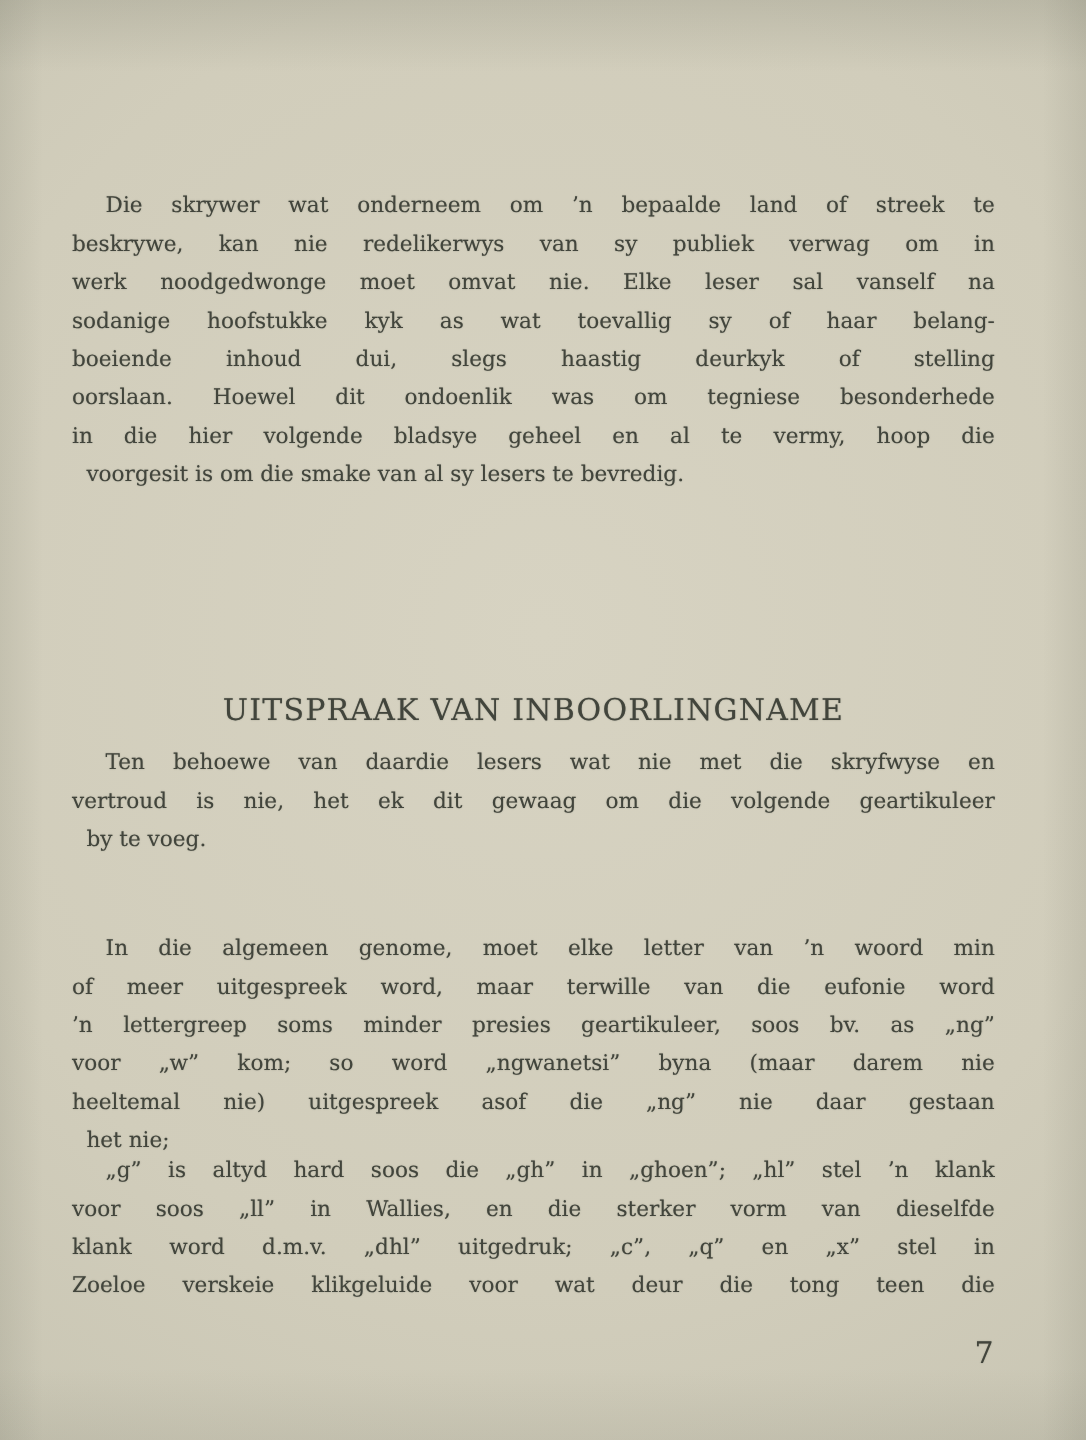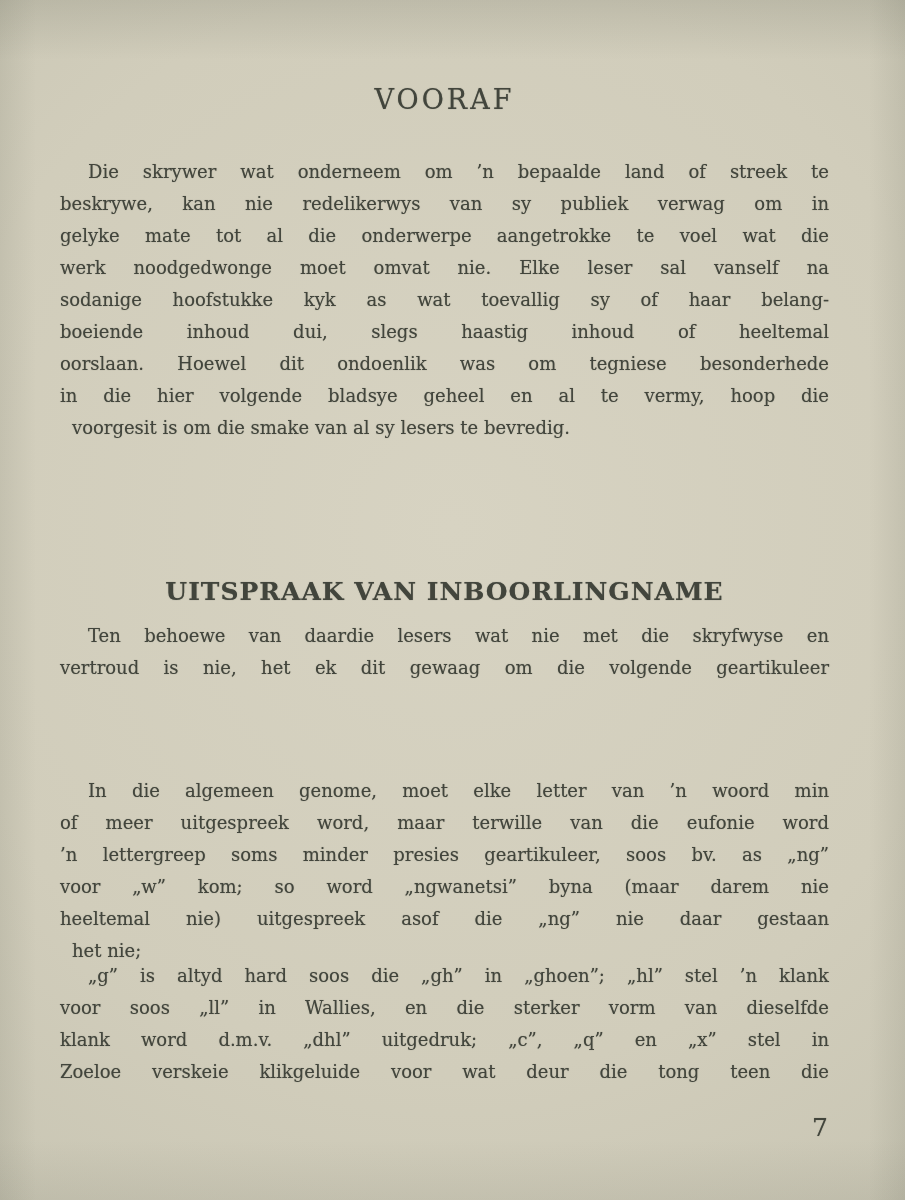--- a/index.html
+++ b/index.html
@@ -33,21 +33,21 @@
     text-shadow: 0 0 1px rgba(66,69,60,0.55);
   }
   .heading2 {
     position: absolute;
     top: 576px;
     left: 60px;
     width: 769px;
     margin: 0;
     text-align: center;
     font-size: 25px;
-    font-weight: bold;
+    font-weight: normal;
     letter-spacing: 1px;
     line-height: 32px;
     text-shadow: 0 0 1px rgba(66,69,60,0.55);
   }
   .para { position: absolute; left: 60px; width: 769px; }
   .p1 { top: 156px; }
   .p2 { top: 620px; }
   .p3 { top: 775px; }
   .p4 { top: 960px; }
   .line {
@@ -70,39 +70,38 @@
     line-height: 32px;
     text-align: left;
     text-shadow: 0 0 1px rgba(66,69,60,0.55);
   }
 </style>
 </head>
 <body>
 
 <div class="scan">
 
-  <h1 class="title">VOORAF</h1>
 
   <div class="para p1">
     <div class="line indent">Die skrywer wat onderneem om ’n bepaalde land of streek te</div>
     <div class="line">beskrywe, kan nie redelikerwys van sy publiek verwag om in</div>
-    <div class="line">gelyke mate tot al die onderwerpe aangetrokke te voel wat die</div>
     <div class="line">werk noodgedwonge moet omvat nie. Elke leser sal vanself na</div>
     <div class="line">sodanige hoofstukke kyk as wat toevallig sy of haar belang-</div>
-    <div class="line">boeiende inhoud dui, slegs haastig inhoud of heeltemal</div>
+    <div class="line">boeiende inhoud dui, slegs haastig deurkyk of stelling</div>
     <div class="line">oorslaan. Hoewel dit ondoenlik was om tegniese besonderhede</div>
     <div class="line">in die hier volgende bladsye geheel en al te vermy, hoop die</div>
     <div class="line endline">voorgesit is om die smake van al sy lesers te bevredig.</div>
   </div>
 
   <h2 class="heading2">UITSPRAAK VAN INBOORLINGNAME</h2>
 
   <div class="para p2">
     <div class="line indent">Ten behoewe van daardie lesers wat nie met die skryfwyse en</div>
     <div class="line">vertroud is nie, het ek dit gewaag om die volgende geartikuleer</div>
+    <div class="line endline">by te voeg.</div>
   </div>
 
   <div class="para p3">
     <div class="line indent">In die algemeen genome, moet elke letter van ’n woord min</div>
     <div class="line">of meer uitgespreek word, maar terwille van die eufonie word</div>
     <div class="line">’n lettergreep soms minder presies geartikuleer, soos bv. as „ng”</div>
     <div class="line">voor „w” kom; so word „ngwanetsi” byna (maar darem nie</div>
     <div class="line">heeltemal nie) uitgespreek asof die „ng” nie daar gestaan</div>
     <div class="line endline">het nie;</div>
   </div>

